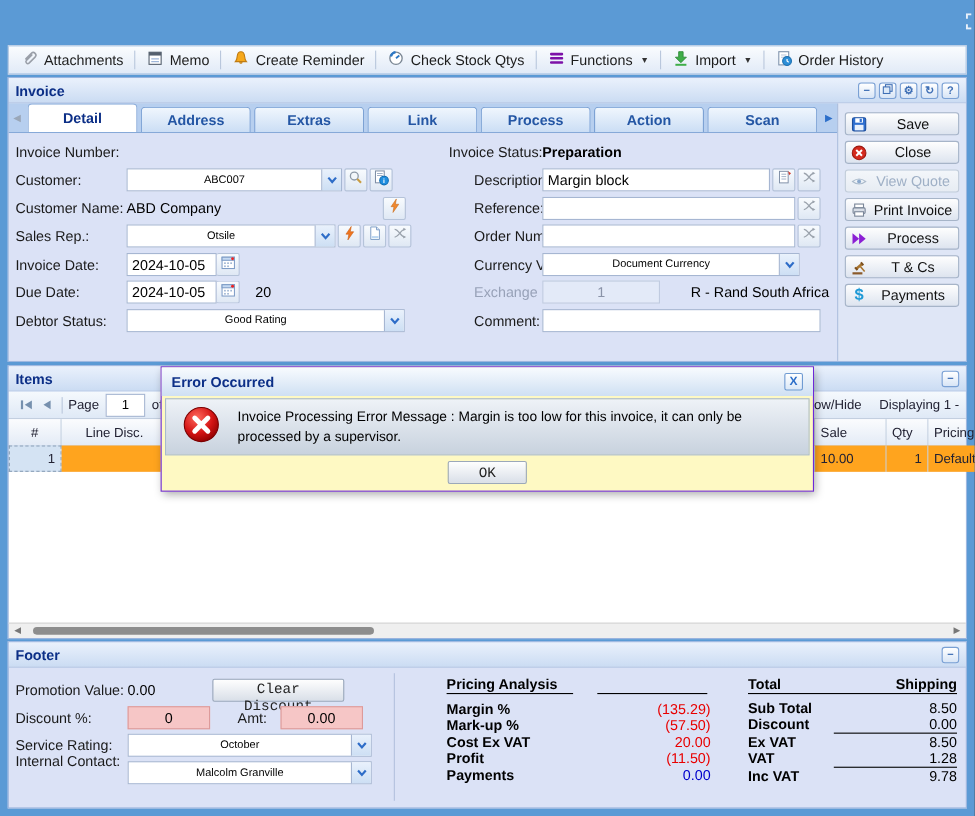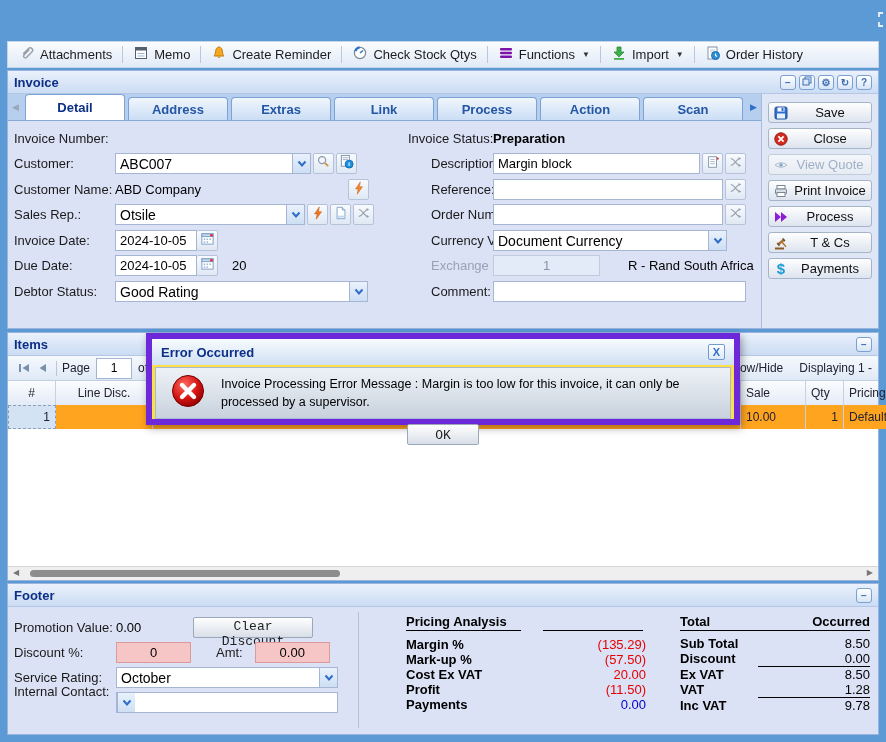--- a/index.html
+++ b/index.html
@@ -36,21 +36,21 @@
   .side-btn .ic{width:24px;text-align:center;line-height:0;}
   .side-btn .lbl{flex:1;text-align:center;padding-right:4px;}
   .side-btn.disabled{color:#9fb0c6;background:linear-gradient(#f3f6fa,#e7ecf3);border-color:#c2cdda;}
   .form{position:absolute;left:0;top:50px;right:117px;bottom:0;background:#dbe2f6;}
   .frow{position:absolute;height:21px;display:flex;align-items:center;}
   .flabel{font-size:13px;color:#1a1a1a;}
   .flabel.dis{color:#98a2b8;}
   .inp{box-sizing:border-box;height:21px;background:#fff;border:1px solid #a6b6d2;font-size:13px;padding:0 4px;font-family:"Liberation Sans",sans-serif;color:#000;}
   .inp:disabled{background:#e3eaf8;color:#8a93a8;text-align:center;border-color:#c0cbe0;}
   .combo{display:flex;box-sizing:border-box;height:21px;background:#fff;border:1px solid #a6b6d2;align-items:center;}
-  .combo .cval{flex:1;font-size:14px;padding:0 4px;white-space:nowrap;overflow:hidden;}
+  .combo .cval{flex:1;font-size:10px;padding:0 4px;white-space:nowrap;overflow:hidden;text-align:center;}
   .combo .cbtn{width:17px;align-self:stretch;border-left:1px solid #a6b6d2;background:linear-gradient(#e9f1fc,#cddff4);display:flex;align-items:center;justify-content:center;}
   .icbtn{width:21px;height:21px;box-sizing:border-box;background:linear-gradient(#f8fbfe,#dfe8f4);border:1px solid #b5c3d9;border-radius:2px;
     display:flex;align-items:center;justify-content:center;margin-left:2px;}
   .statictext{font-size:13px;color:#000;}
   .bold{font-weight:bold;}
   
   .items-panel{top:332px;height:249px;}
   .gtoolbar{position:absolute;left:0;top:23px;right:0;height:25px;background:linear-gradient(#f5f9fd,#dfe9f6);
     border-bottom:1px solid #c3cfe0;display:flex;align-items:center;padding:0 6px;font-size:12px;color:#223;box-sizing:border-box;}
   .pg-ic{display:inline-flex;align-items:center;margin:0 4px;}
@@ -81,21 +81,21 @@
   .tot{position:absolute;left:672px;top:7px;width:190px;font-size:13px;color:#000;}
   .tot-hdr{display:flex;font-weight:bold;border-bottom:1px solid #000;padding-bottom:1px;margin-bottom:5px;}
   .tot-hdr .r{margin-left:auto;}
   .tot-row{display:flex;line-height:15px;}
   .tot-row .l{flex:1;font-weight:bold;}
   .tot-row .v{width:112px;text-align:right;box-sizing:border-box;}
   .tot-row .v.sum{border-bottom:1px solid #000;}
   .btn{box-sizing:border-box;background:linear-gradient(#fefefe,#d9dfe8);border:1px solid #9ba8ba;border-radius:2px;
     font-size:13px;color:#222;text-align:center;font-family:Liberation Mono, monospace;}
   
-  .dialog{position:absolute;left:146px;top:333px;width:594px;height:92px;background:#fde047;border:6px solid #6d28d9;
+  .dialog{position:absolute;left:146px;top:333px;width:594px;height:114px;background:#fef9c3;border:1px solid #6d28d9;
     box-shadow:2px 3px 8px rgba(0,0,0,.35);z-index:20;box-sizing:border-box;}
   .dlg-title{height:26px;background:linear-gradient(#f8fbfe,#cfe0f3);display:flex;align-items:center;padding:0 9px;box-sizing:border-box;}
   .dlg-title-text{font-weight:bold;font-size:13px;color:#0c2f87;}
   .dlg-x{margin-left:auto;width:17px;height:16px;background:linear-gradient(#fff,#dbe8f7);border:1px solid #6f9bd2;border-radius:2px;
     color:#2d6fc9;font-size:11px;font-weight:bold;text-align:center;line-height:14px;box-sizing:border-box;}
   .dlg-body{margin:2px 3px 0 3px;background:linear-gradient(#eef2f7,#c8d2de);border:1px solid #a8bacf;height:52px;
     display:flex;align-items:center;gap:15px;padding:0 14px;box-sizing:border-box;}
   .dlg-msg{font-size:12.5px;color:#000;line-height:1.45;}
   .dlg-foot{height:31px;display:flex;align-items:center;justify-content:center;}
   .dlg-ok{width:72px;height:21px;line-height:19px;}
@@ -595,20 +595,21 @@
               </svg>
             </span>
         </div>
       </div>
 
       <div class="frow" style="left:6px;top:74px;">
           <span class="flabel">Internal Contact:</span>
         </div>
       <div class="frow" style="left:108px;top:85px;">
         <div class="combo" style="width:222px;">
+          <span class="cval">Malcolm Granville</span>
           <span class="cbtn">
               <svg width="10" height="8" viewBox="0 0 10 8">
                 <path d="M1.5 1.5 L5 5.5 L8.5 1.5" fill="none" stroke="#2e6dc8" stroke-width="2"></path>
               </svg>
             </span>
         </div>
       </div>
 
       <div class="fdivider"></div>
 
@@ -635,21 +636,21 @@
         </div>
         <div class="pa-row">
           <span class="l">Payments</span>
           <span class="v" style="color: rgb(0, 0, 204);">0.00</span>
         </div>
       </div>
 
       <div class="tot">
         <div class="tot-hdr">
           <span>Total</span>
-          <span class="r">Occurred</span>
+          <span class="r">Shipping</span>
         </div>
         <div class="tot-row">
           <span class="l">Sub Total</span>
           <span class="v">8.50</span>
         </div>
         <div class="tot-row">
           <span class="l">Discount</span>
           <span class="v sum">0.00</span>
         </div>
         <div class="tot-row">

